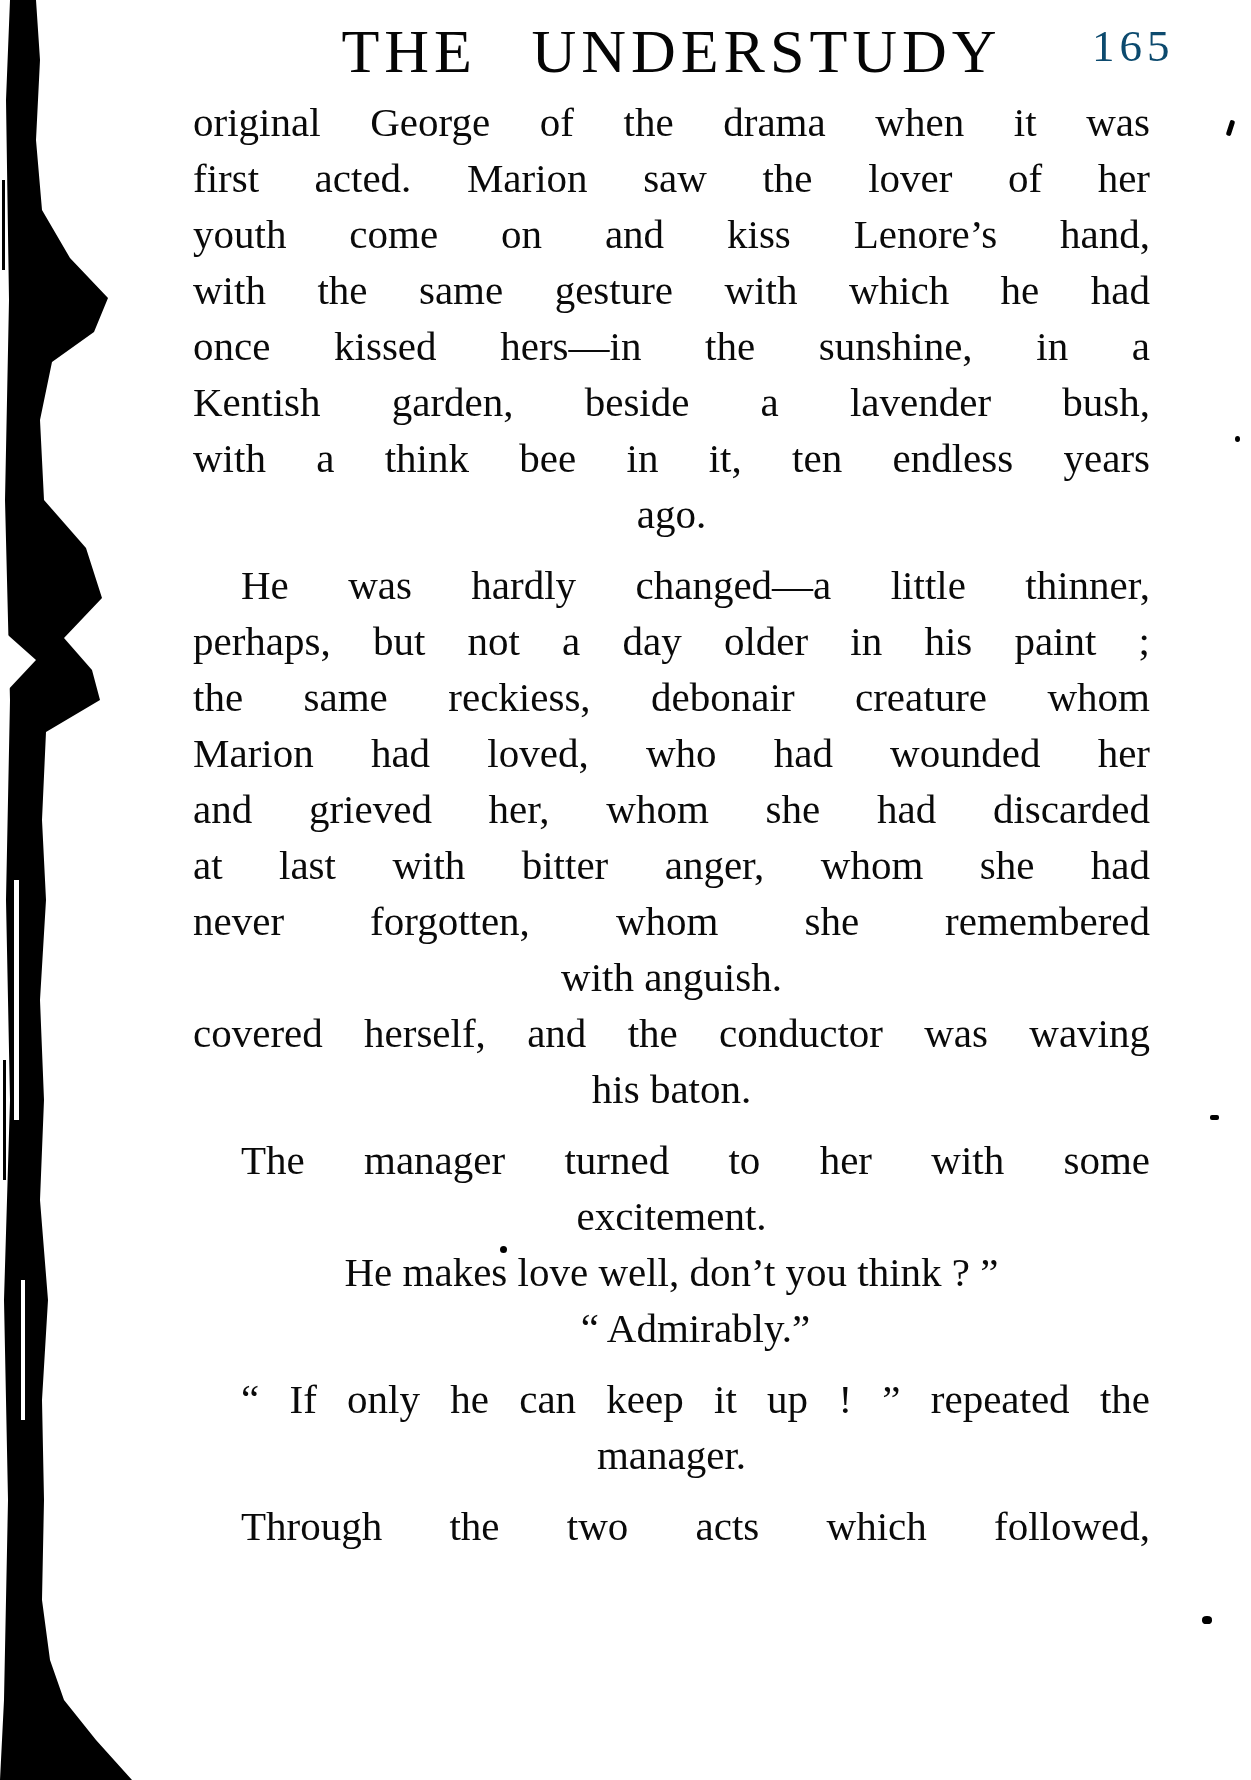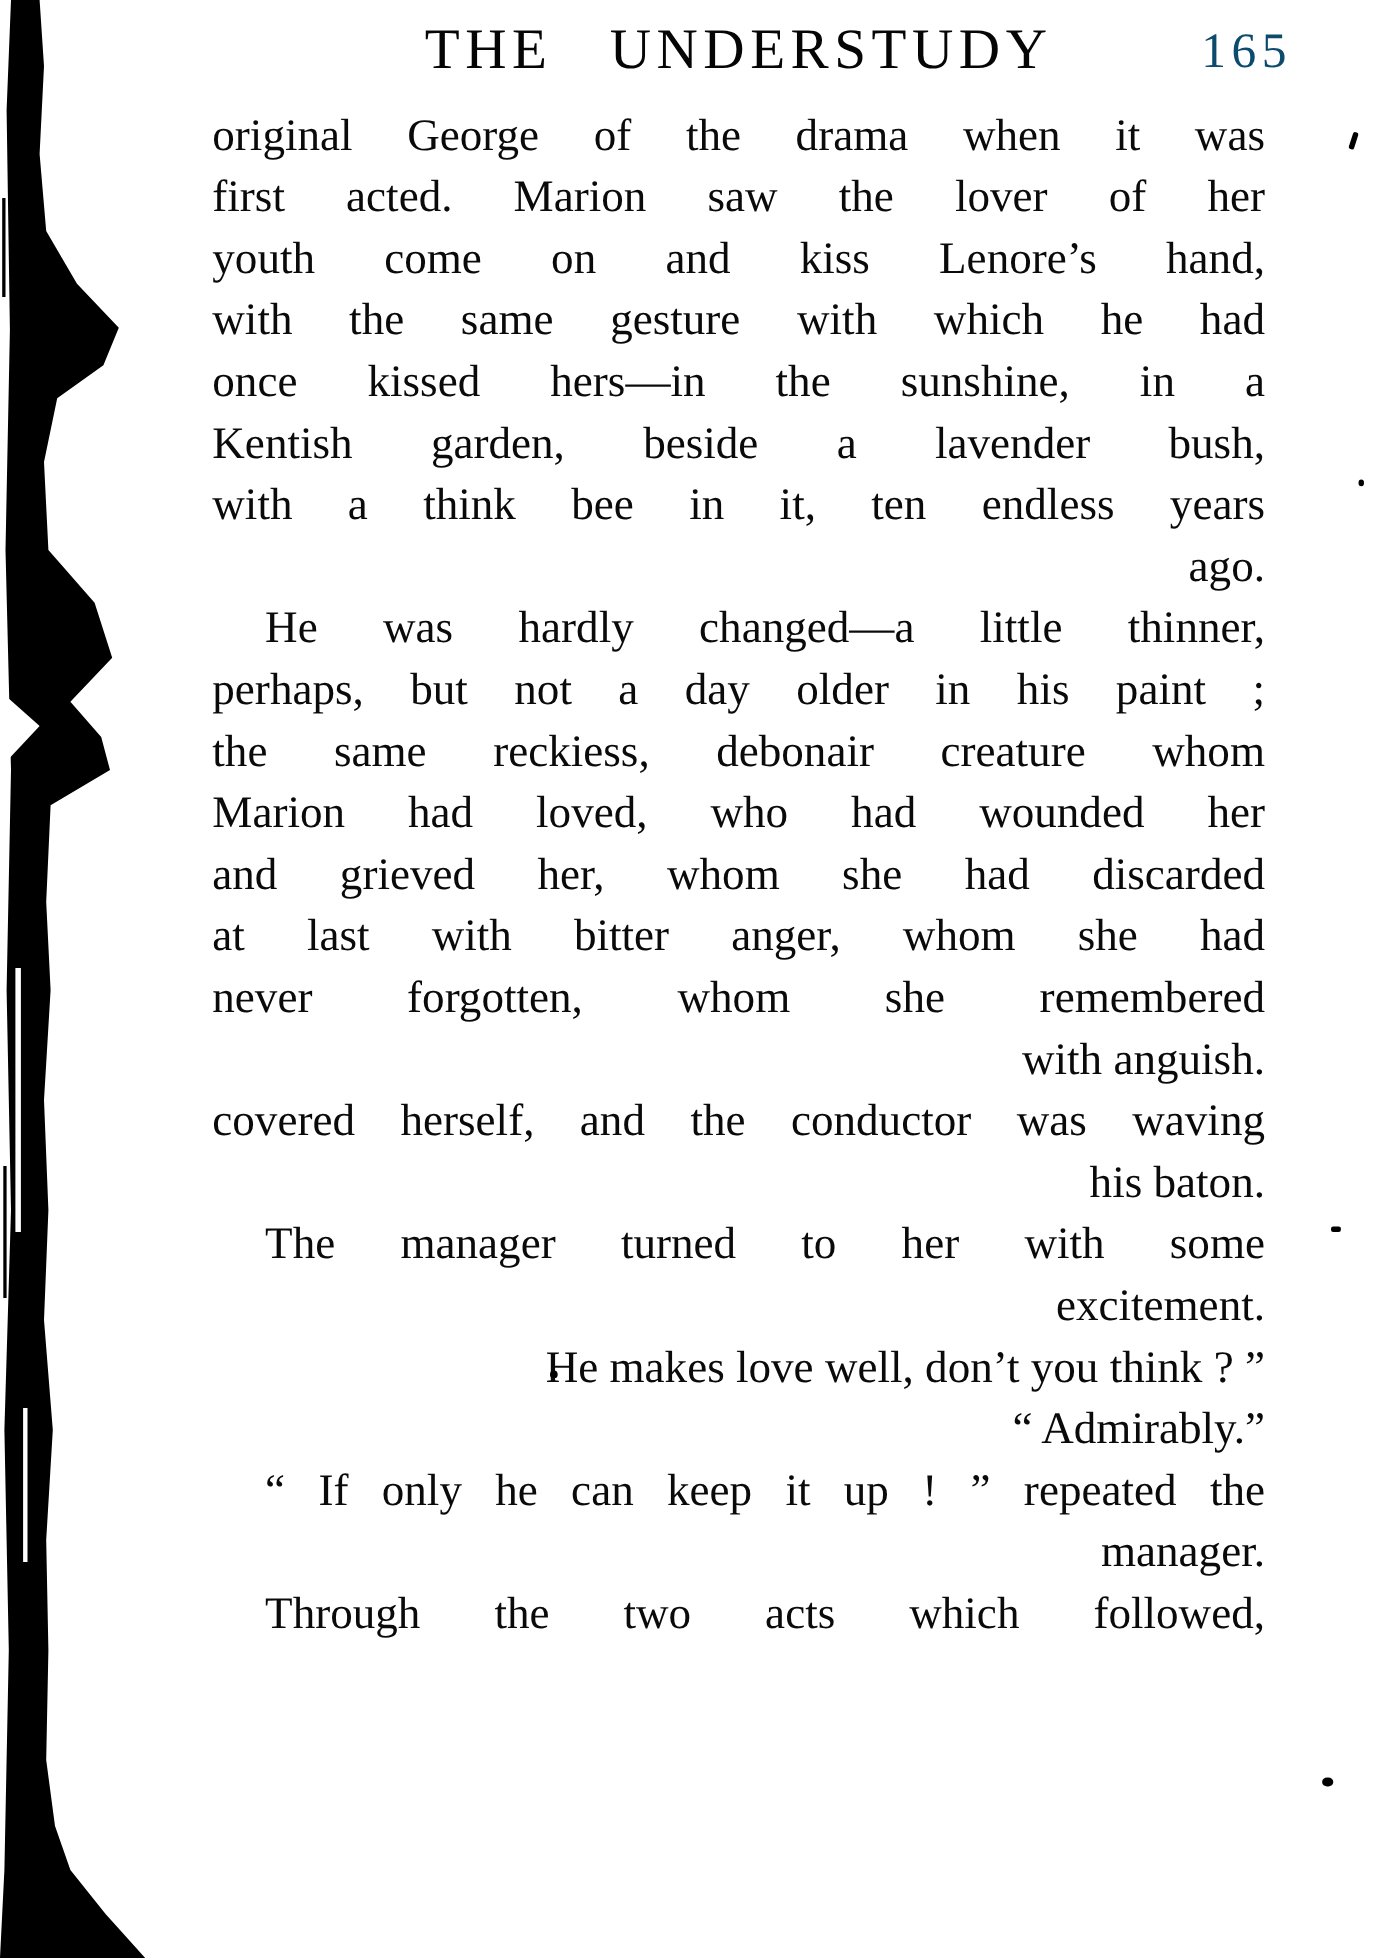--- a/index.html
+++ b/index.html
@@ -12,38 +12,38 @@
   .page{position:absolute;inset:0;background:#fff;}
 
   
   .binding{position:absolute;left:0;top:0;width:140px;height:1780px;}
 
   
   .running-head{position:absolute;left:193px;top:10px;width:957px;height:70px;}
   .head-title{
     position:absolute;left:50%;transform:translateX(-50%);
     top:6px;white-space:nowrap;
-    font-size:52px;letter-spacing:5px;word-spacing:34px;
+    font-size:62px;letter-spacing:5px;word-spacing:34px;
     color:#050505;
   }
   .head-pagenum{
     position:absolute;left:899px;top:10px;
     font-size:45px;letter-spacing:5px;color:#0c4a6e;
   }
 
   
   .text-block{position:absolute;left:193px;top:94px;width:957px;}
   .ln{
     height:56px;line-height:56px;font-size:41px;
     white-space:normal;color:#0a0a0a;
-    text-align:right;
+    text-align:center;
   }
   .ln.j{text-align:justify;text-align-last:justify;}
   .ln.ind{padding-left:48px;}
-  .ln.j.ind{text-indent:0;}
+  .ln.j.ind{text-indent:0;margin-top:15px;}
 
   
   .speck{position:absolute;background:#000;}
   .speck-tick{left:1228px;top:120px;width:5px;height:16px;transform:rotate(18deg);border-radius:2px;}
   .speck-dot-a{left:1235px;top:436px;width:5px;height:6px;border-radius:50%;}
   .speck-dash{left:1210px;top:1115px;width:9px;height:5px;border-radius:2px;}
   .speck-dot-b{left:500px;top:1246px;width:7px;height:7px;border-radius:50%;}
   .speck-dot-c{left:1202px;top:1616px;width:10px;height:8px;border-radius:45%;}
 </style>
 </head>

